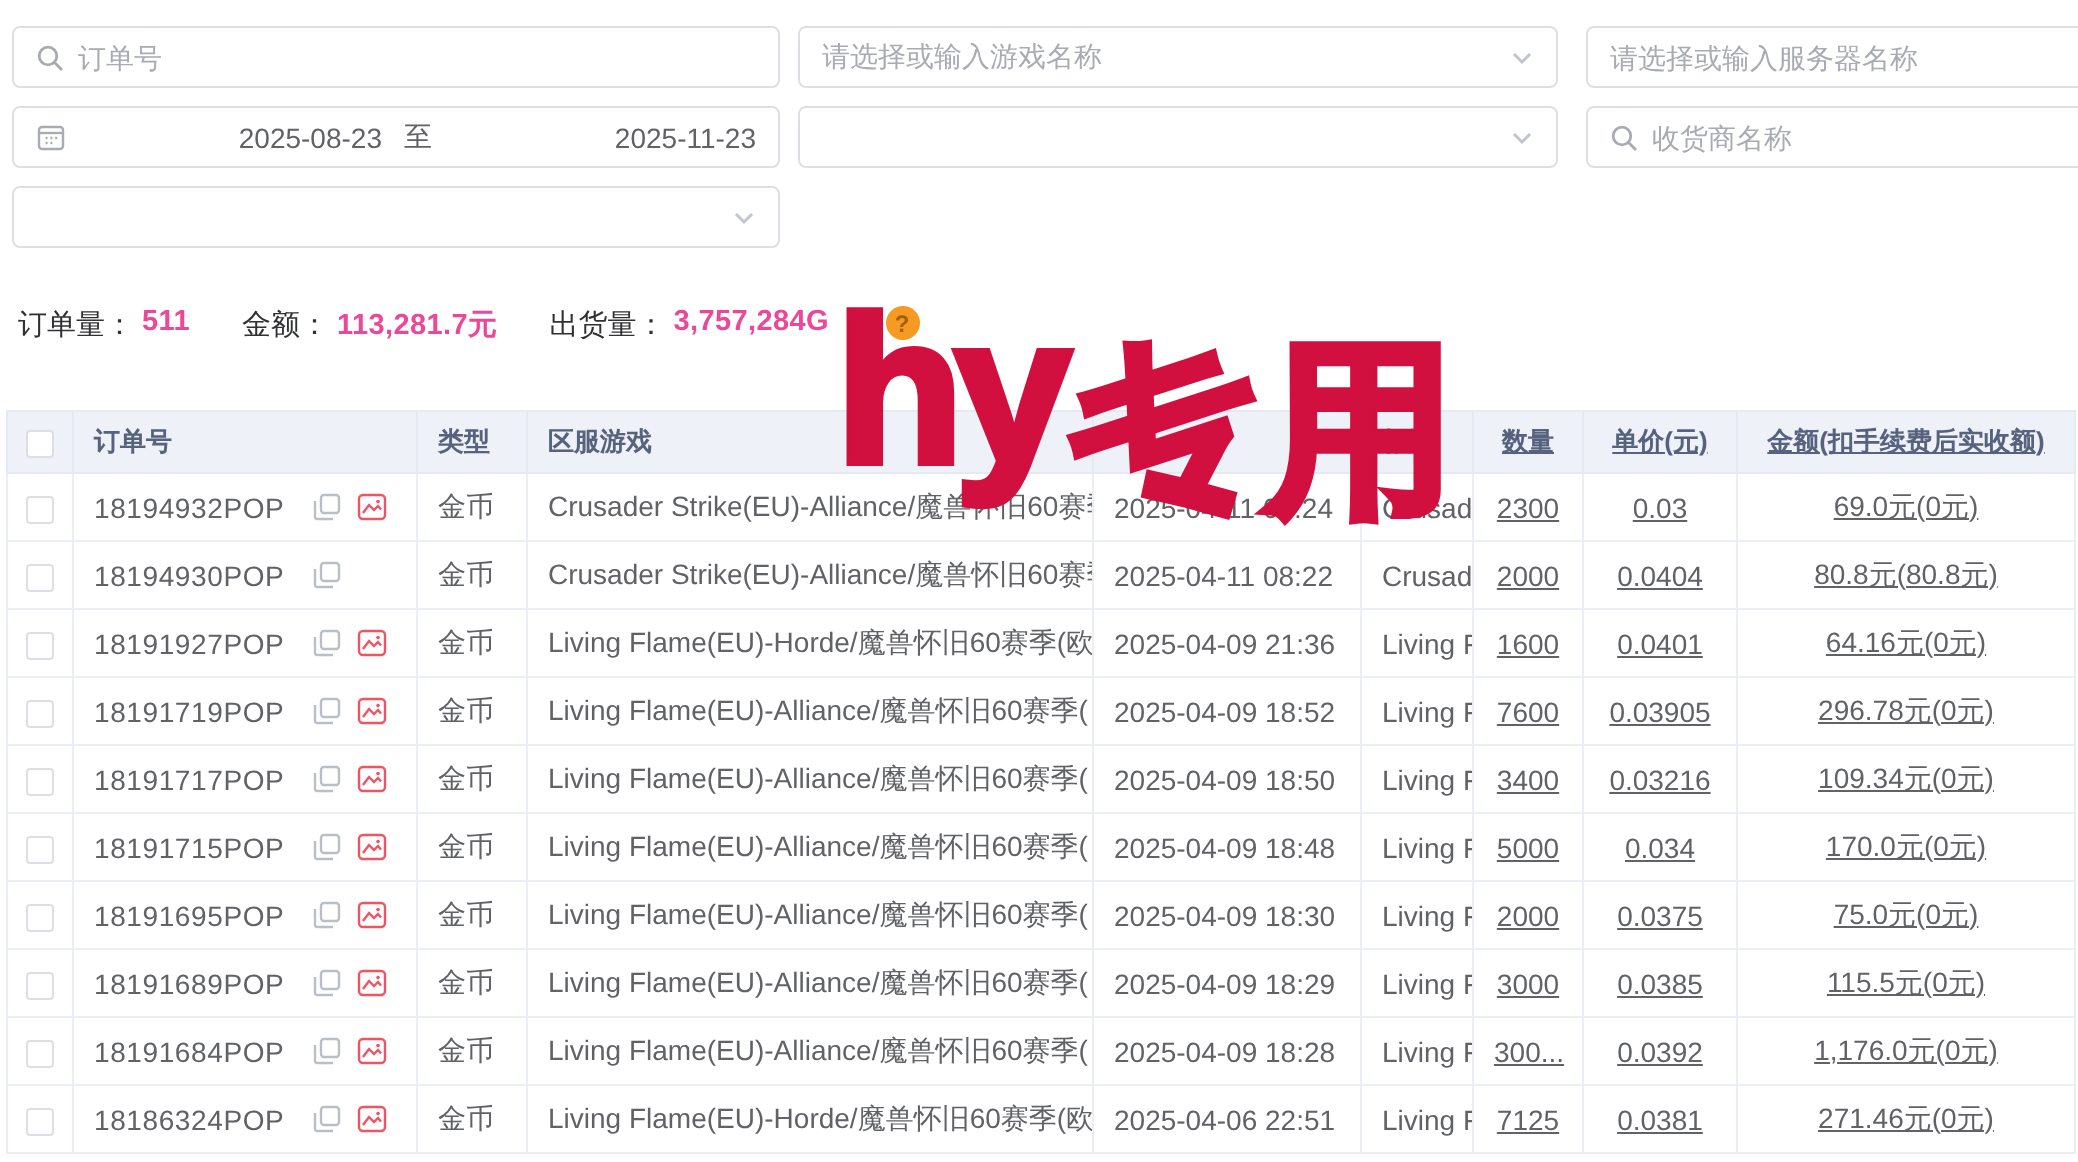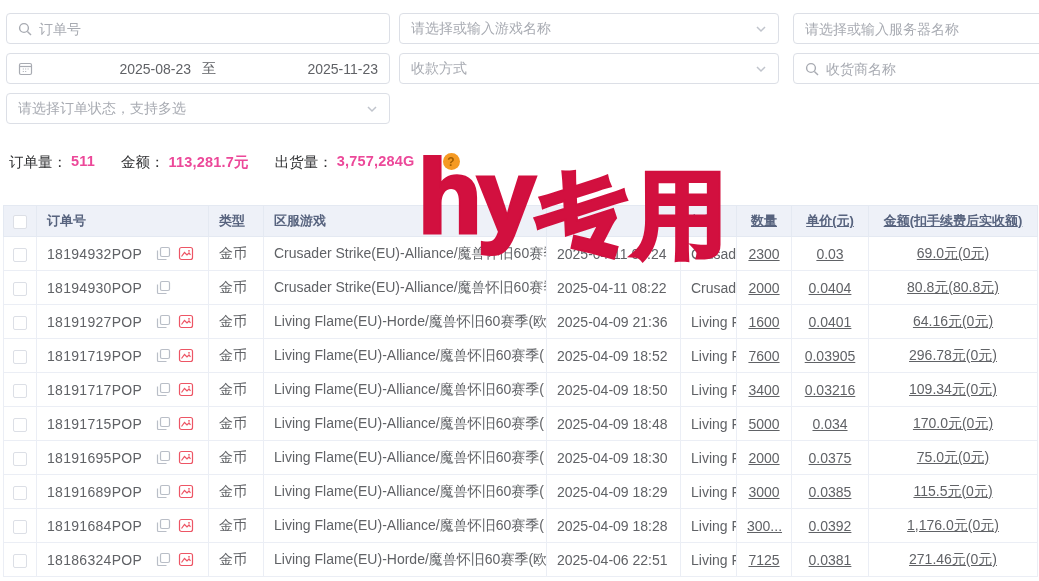--- a/index.html
+++ b/index.html
@@ -113,40 +113,38 @@
         <line x1="4.8" y1="10.5" x2="5.8" y2="10.5"></line>
         <line x1="7.2" y1="10.5" x2="8.2" y2="10.5"></line>
       </svg>
   </span>
   <span class="dval">2025-08-23</span>
   <span class="dsep">至</span>
   <span class="dval">2025-11-23</span>
 </div>
 
 <div class="fbox r2 c2">
-  <span class="placeholder-text">收款方式</span>
   <span class="chevron">
     <svg width="12" height="12" viewBox="0 0 12 12" fill="none" stroke="#c0c4cc" stroke-width="1.5">
         <polyline points="2,4 6,8 10,4"></polyline>
       </svg>
   </span>
 </div>
 
 <div class="fbox r2 c3">
   <span class="icon-gray">
     <svg width="14" height="14" viewBox="0 0 14 14" fill="none" stroke="#a8abb2" stroke-width="1.4">
         <circle cx="6" cy="6" r="4.4"></circle>
         <line x1="9.4" y1="9.4" x2="13" y2="13"></line>
       </svg>
   </span>
   <input placeholder="收货商名称" style="">
 </div>
 
 <div class="fbox r3 c1">
-  <span class="placeholder-text">请选择订单状态，支持多选</span>
   <span class="chevron">
     <svg width="12" height="12" viewBox="0 0 12 12" fill="none" stroke="#c0c4cc" stroke-width="1.5">
         <polyline points="2,4 6,8 10,4"></polyline>
       </svg>
   </span>
 </div>
 
 <div class="stats">
   <span>订单量：</span>
   <span class="val">511</span>

